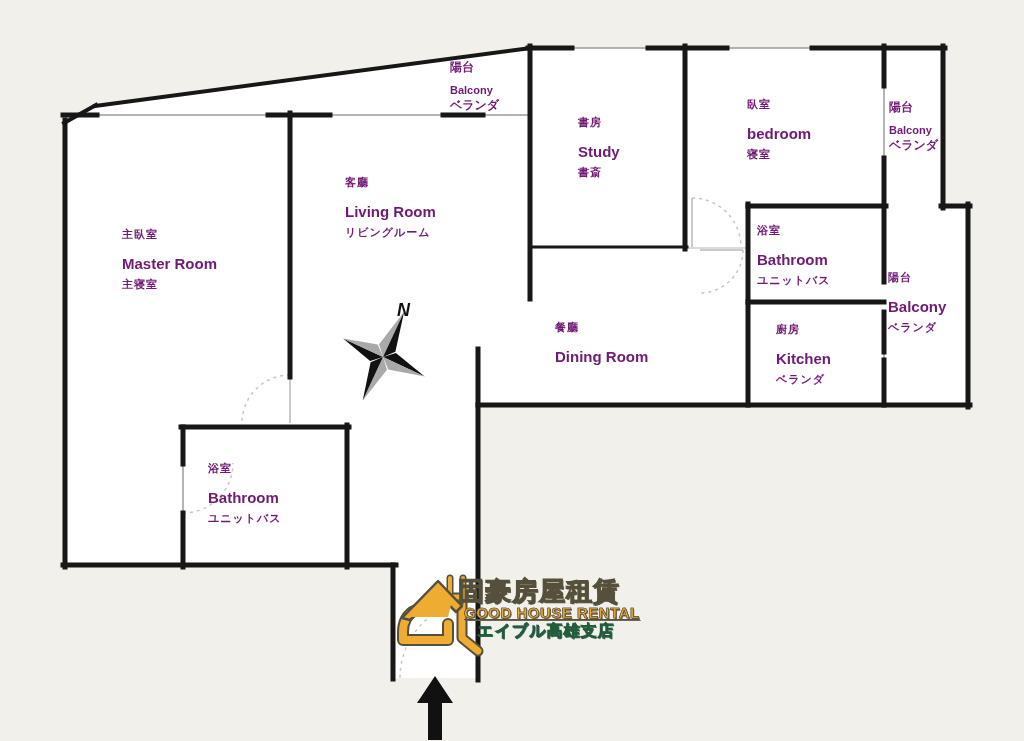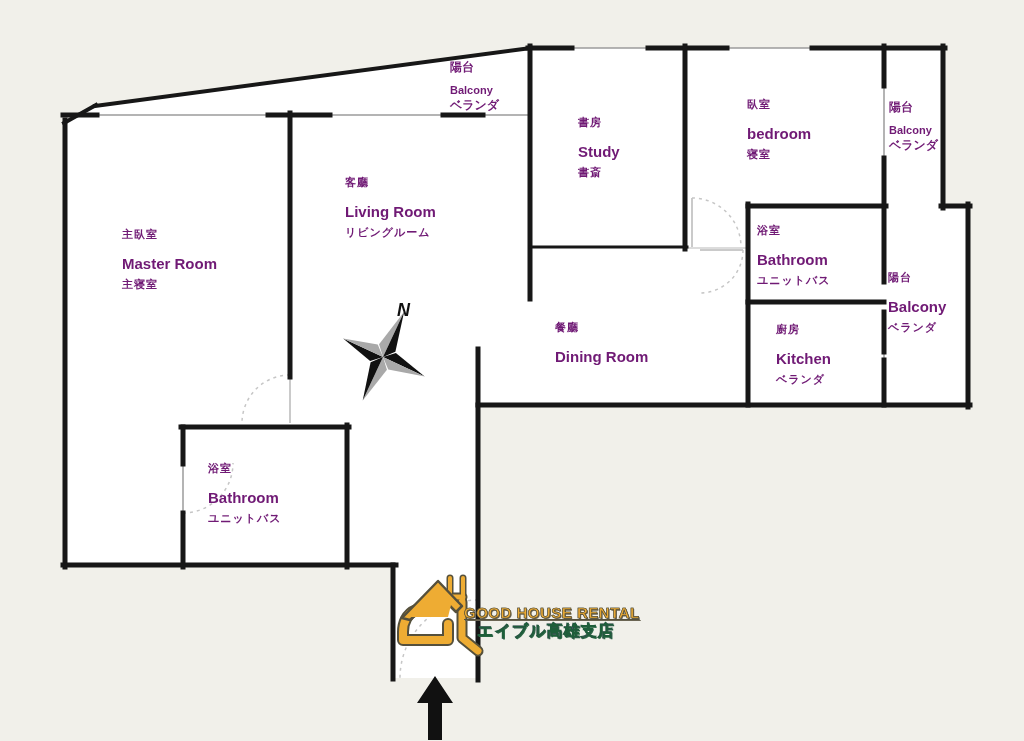--- a/index.html
+++ b/index.html
@@ -193,16 +193,17 @@
     <span class="zh">餐廳</span>
     <span class="en">Dining Room</span>
   </div>
 
   <div class="label" style="left:208px;top:458px;">
     <span class="zh">浴室</span>
     <span class="en">Bathroom</span>
     <span class="ja">ユニットバス</span>
   </div>
 
+  <div class="logo-text logo-zh">固豪房屋租賃</div>
   <div class="logo-text logo-en">GOOD HOUSE RENTAL</div>
   <div class="logo-text logo-ja">エイブル高雄支店</div>
 
 </div>
 
 </body></html>

